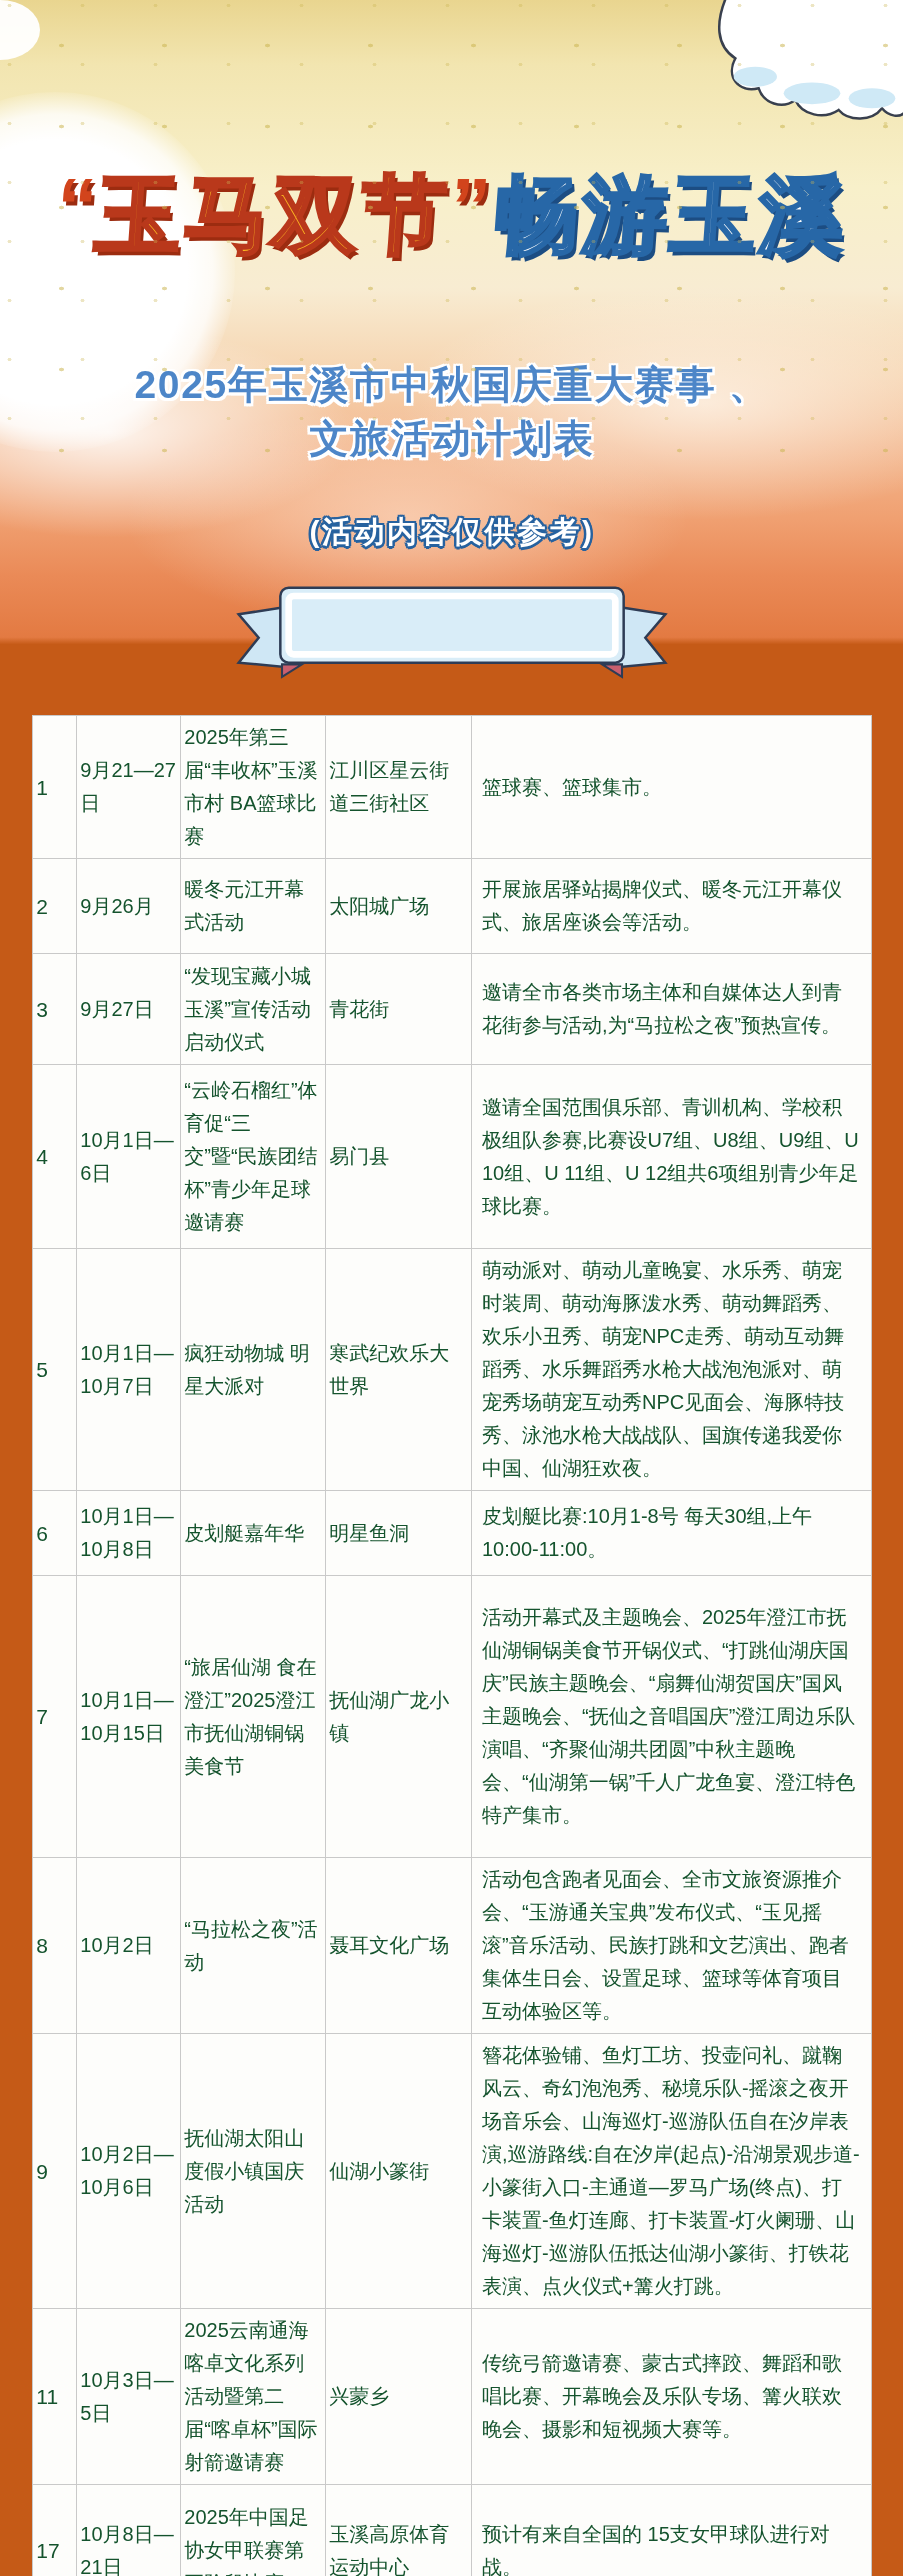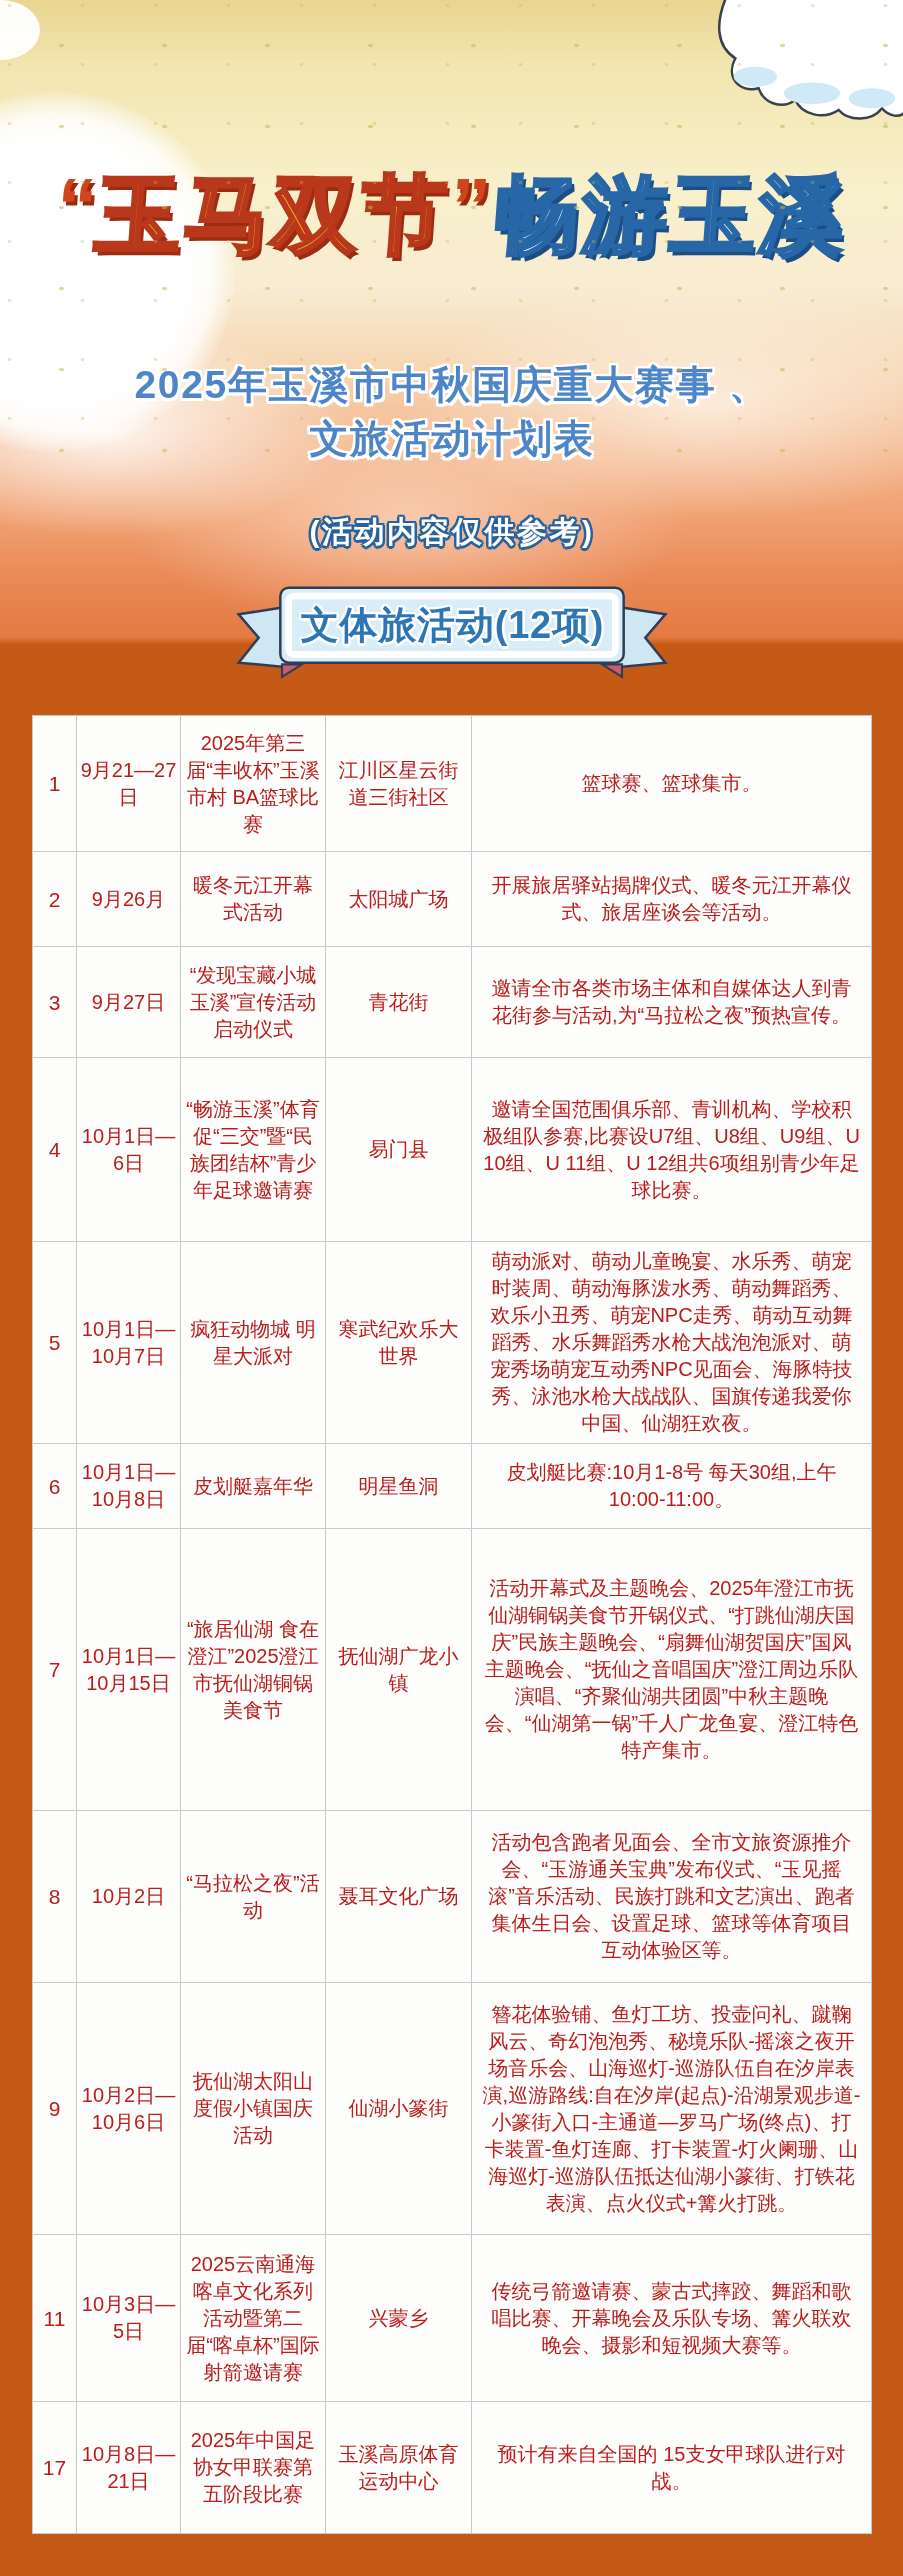--- a/index.html
+++ b/index.html
@@ -86,22 +86,22 @@
       0 -2.5px 0 #fff, 0 2.5px 0 #fff, -2.5px 0 0 #fff, 2.5px 0 0 #fff;
   }
   
   .events-table{
     position:absolute; left:32px; top:715px; width:838px;
     border-collapse:collapse; background:#fdfdfb;
     table-layout:fixed;
   }
   .events-table td{
     border:1.7px solid #c9c9c9;
-    text-align:center; vertical-align:middle;
-    color:#b91c1c; font-size:20px; line-height:27px;
+    text-align:left; vertical-align:middle;
+    color:#14532d; font-size:20px; line-height:33px;
     padding:5px 3.3px;
   }
   .events-table td.c-desc{ padding:5px 10px; }
   .events-table td.c-no{ font-size:21px; }
   .r1 td{height:136px} .r2 td{height:95px} .r3 td{height:111px}
   .r4 td{height:184px} .r5 td{height:202px} .r6 td{height:85px}
   .r7 td{height:282px} .r8 td{height:172px} .r9 td{height:252px}
   .r10 td{height:83px} .r11 td{height:167px} .r12 td{height:132px}
 </style>
 </head>
@@ -134,21 +134,20 @@
 
   <div class="ribbon">
     <svg width="452" height="100" viewBox="0 0 540 120">
       <polygon points="14,40 78,30 78,104 14,98 38,68" fill="#cfe7f5" stroke="#2e3c55" stroke-width="3"></polygon>
       <polygon points="526,40 462,30 462,104 526,98 502,68" fill="#cfe7f5" stroke="#2e3c55" stroke-width="3"></polygon>
       <polygon points="66,100 90,100 66,115" fill="#c95f6e" stroke="#2e3c55" stroke-width="2.5"></polygon>
       <polygon points="474,100 450,100 474,115" fill="#c95f6e" stroke="#2e3c55" stroke-width="2.5"></polygon>
       <rect x="64" y="8" width="412" height="90" rx="10" fill="#d9edf8" stroke="#2e3c55" stroke-width="3"></rect>
       <rect x="74" y="18" width="392" height="70" rx="6" fill="none" stroke="#ffffff" stroke-width="8"></rect>
     </svg>
-    <div class="ribbon-text">文体旅活动(12项)</div>
   </div>
 
   <table class="events-table">
     <colgroup>
       <col style="width:44px">
         <col style="width:104px">
         <col style="width:145px">
         <col style="width:146px">
         <col style="width:400px">
     </colgroup>
@@ -170,21 +169,21 @@
       <tr class="r3">
         <td class="c-no">3</td>
         <td class="c-date">9月27日</td>
         <td class="c-event">“发现宝藏小城玉溪”宣传活动启动仪式</td>
         <td class="c-loc">青花街</td>
         <td class="c-desc">邀请全市各类市场主体和自媒体达人到青花街参与活动,为“马拉松之夜”预热宣传。</td>
       </tr>
       <tr class="r4">
         <td class="c-no">4</td>
         <td class="c-date">10月1日—6日</td>
-        <td class="c-event">“畅游玉溪”体育促“三交”暨“民族团结杯”青少年足球邀请赛</td>
+        <td class="c-event">“云岭石榴红”体育促“三交”暨“民族团结杯”青少年足球邀请赛</td>
         <td class="c-loc">易门县</td>
         <td class="c-desc">邀请全国范围俱乐部、青训机构、学校积极组队参赛,比赛设U7组、U8组、U9组、U 10组、U 11组、U 12组共6项组别青少年足球比赛。</td>
       </tr>
       <tr class="r5">
         <td class="c-no">5</td>
         <td class="c-date">10月1日—10月7日</td>
         <td class="c-event">疯狂动物城 明星大派对</td>
         <td class="c-loc">寒武纪欢乐大世界</td>
         <td class="c-desc">萌动派对、萌动儿童晚宴、水乐秀、萌宠时装周、萌动海豚泼水秀、萌动舞蹈秀、欢乐小丑秀、萌宠NPC走秀、萌动互动舞蹈秀、水乐舞蹈秀水枪大战泡泡派对、萌宠秀场萌宠互动秀NPC见面会、海豚特技秀、泳池水枪大战战队、国旗传递我爱你中国、仙湖狂欢夜。</td>
       </tr>

